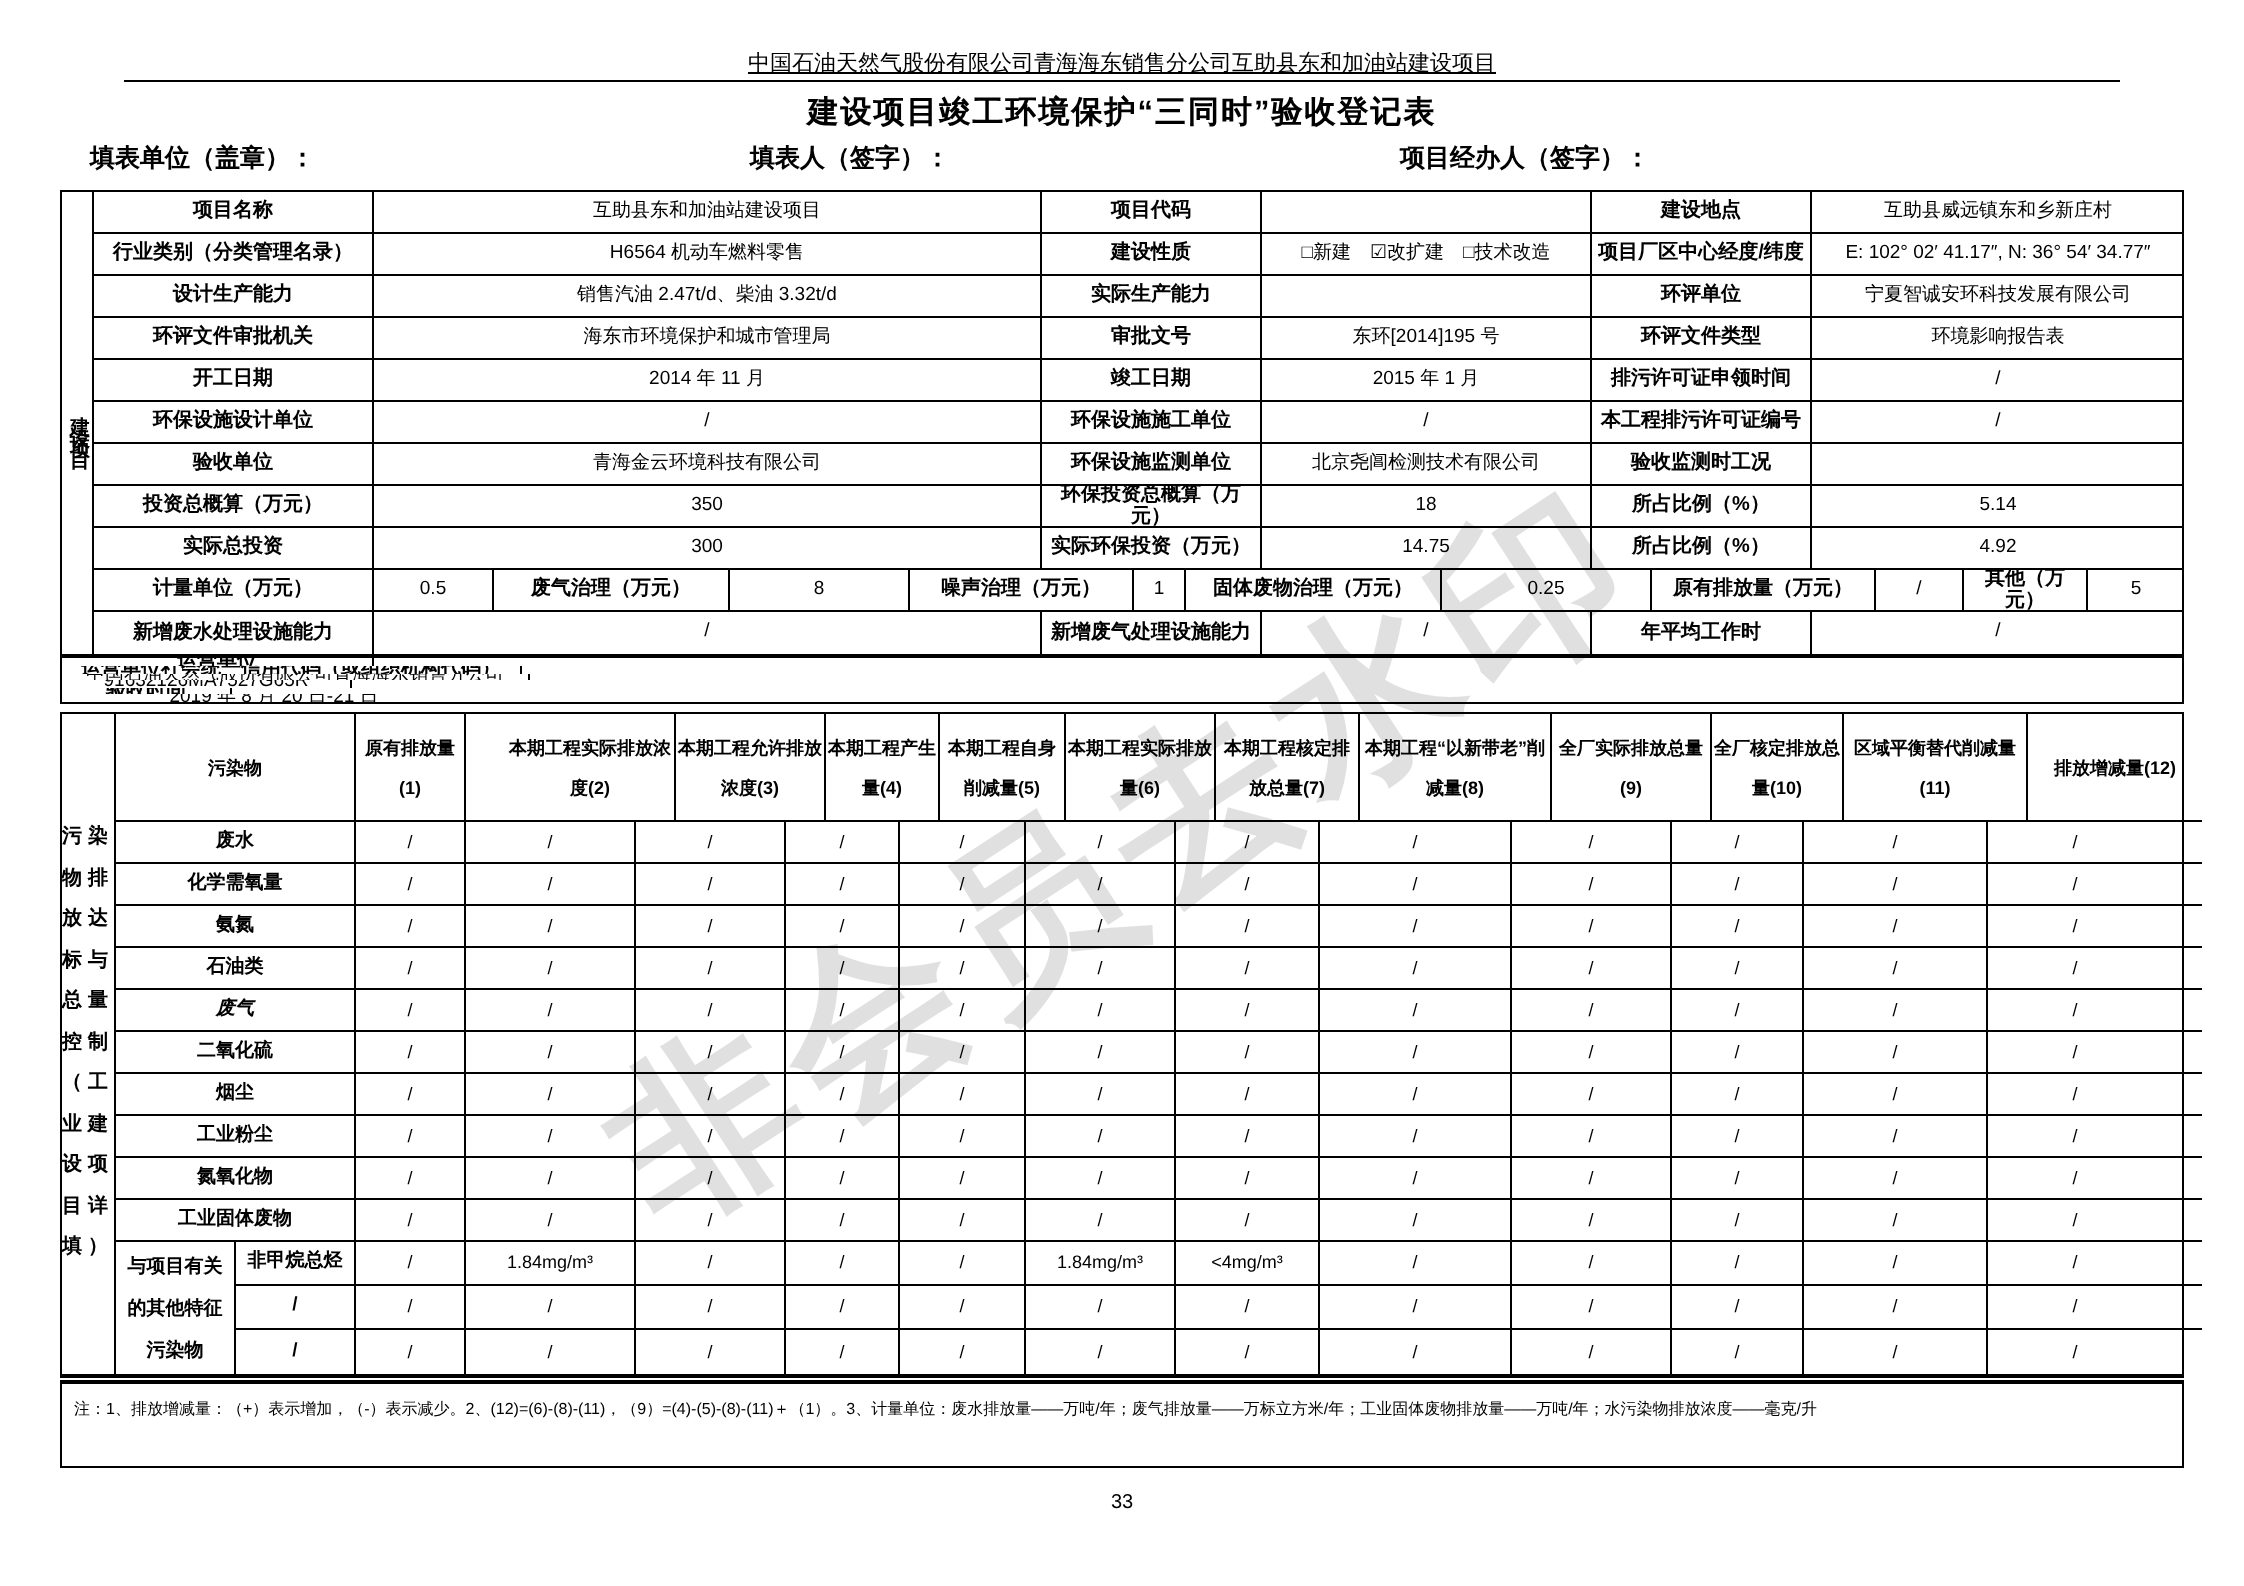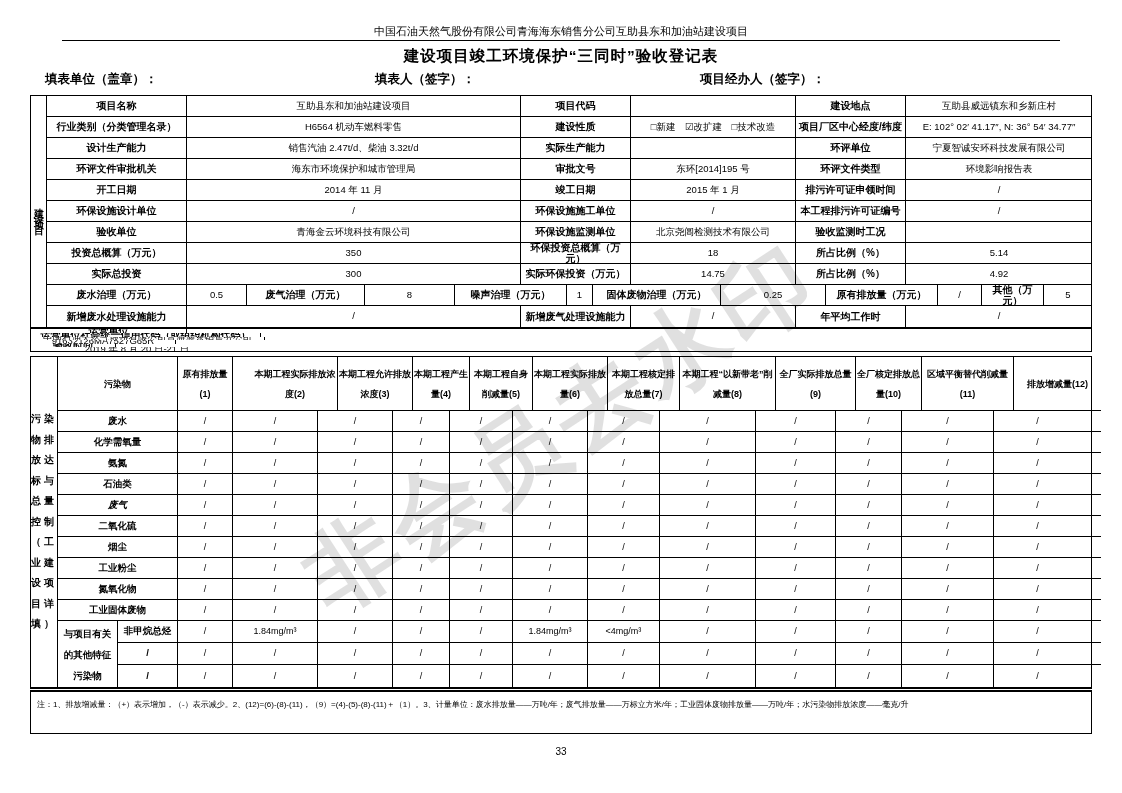--- a/index.html
+++ b/index.html
@@ -1,21 +1,21 @@
 <!DOCTYPE html>
 <html><head>
 <meta charset="utf-8">
 <style>
   html,body{margin:0;padding:0;background:#e8e8e8;}
   .page{position:relative;width:1122px;height:793px;background:#fff;margin:0 auto;
         font-family:"Liberation Sans",sans-serif;color:#000;overflow:hidden;}
   .watermark{position:absolute;left:50%;top:54%;transform:translate(-50%,-50%) rotate(-33deg);
         font-size:92px;font-weight:bold;letter-spacing:6px;color:rgba(0,0,0,0.12);
         white-space:nowrap;z-index:5;pointer-events:none;}
-  .topline{position:absolute;top:24px;left:0;width:100%;text-align:center;font-size:11px;}
+  .topline{position:absolute;top:24px;left:0;width:100%;text-align:center;font-size:11px;text-decoration:underline;}
   .rule{position:absolute;top:40px;left:62px;width:998px;border-top:1.5px solid #000;}
   .title{position:absolute;top:46px;left:0;width:100%;text-align:center;
          font-size:15.5px;font-weight:bold;letter-spacing:1px;}
   .signrow{position:absolute;top:71px;left:0;width:100%;font-size:12.5px;font-weight:bold;}
   .signrow span{position:absolute;white-space:nowrap;}
   .s1{left:45px;} .s2{left:375px;} .s3{left:700px;}
 
   .tbl{position:absolute;left:30px;width:1062px;border:1px solid #000;background:transparent;z-index:1;box-sizing:border-box;}
   #info-table{top:95px;}
   #poll-table{top:356px;border-bottom-width:2px;}
@@ -133,21 +133,21 @@
           </div>
           <div class="trow" style="height: 21px;">
             <div class="tc lab" style="width: 140px;">实际总投资</div>
             <div class="tc val" style="width: 334px;">300</div>
             <div class="tc lab" style="width: 110px;">实际环保投资（万元）</div>
             <div class="tc val" style="width: 165px;">14.75</div>
             <div class="tc lab" style="width: 110px;">所占比例（%）</div>
             <div class="tc val" style="width: 186px;">4.92</div>
           </div>
           <div class="trow" style="height: 21px;">
-            <div class="tc lab" style="width: 140px;">废水治理（万元）</div>
+            <div class="tc lab" style="width: 140px;">计量单位（万元）</div>
             <div class="tc val" style="width: 60px;">0.5</div>
             <div class="tc lab" style="width: 118px;">废气治理（万元）</div>
             <div class="tc val" style="width: 90px;">8</div>
             <div class="tc lab" style="width: 112px;">噪声治理（万元）</div>
             <div class="tc val" style="width: 26px;">1</div>
             <div class="tc lab" style="width: 128px;">固体废物治理（万元）</div>
             <div class="tc val" style="width: 105px;">0.25</div>
             <div class="tc lab" style="width: 112px;">原有排放量（万元）</div>
             <div class="tc val" style="width: 44px;">/</div>
             <div class="tc lab" style="width: 62px;">其他（万元）</div>

